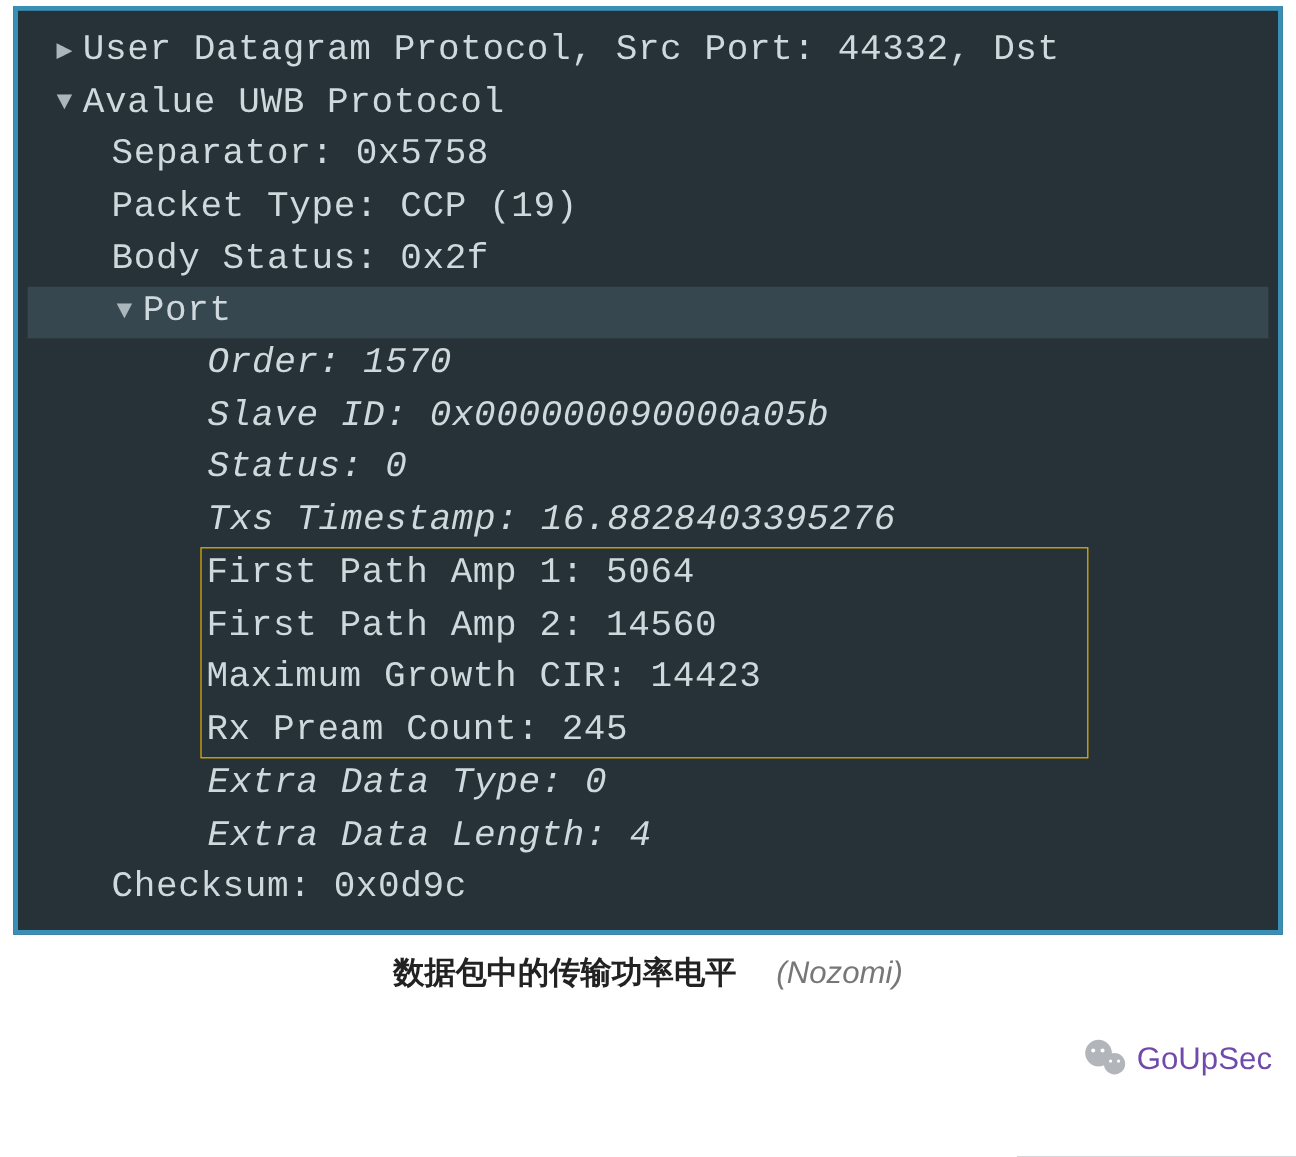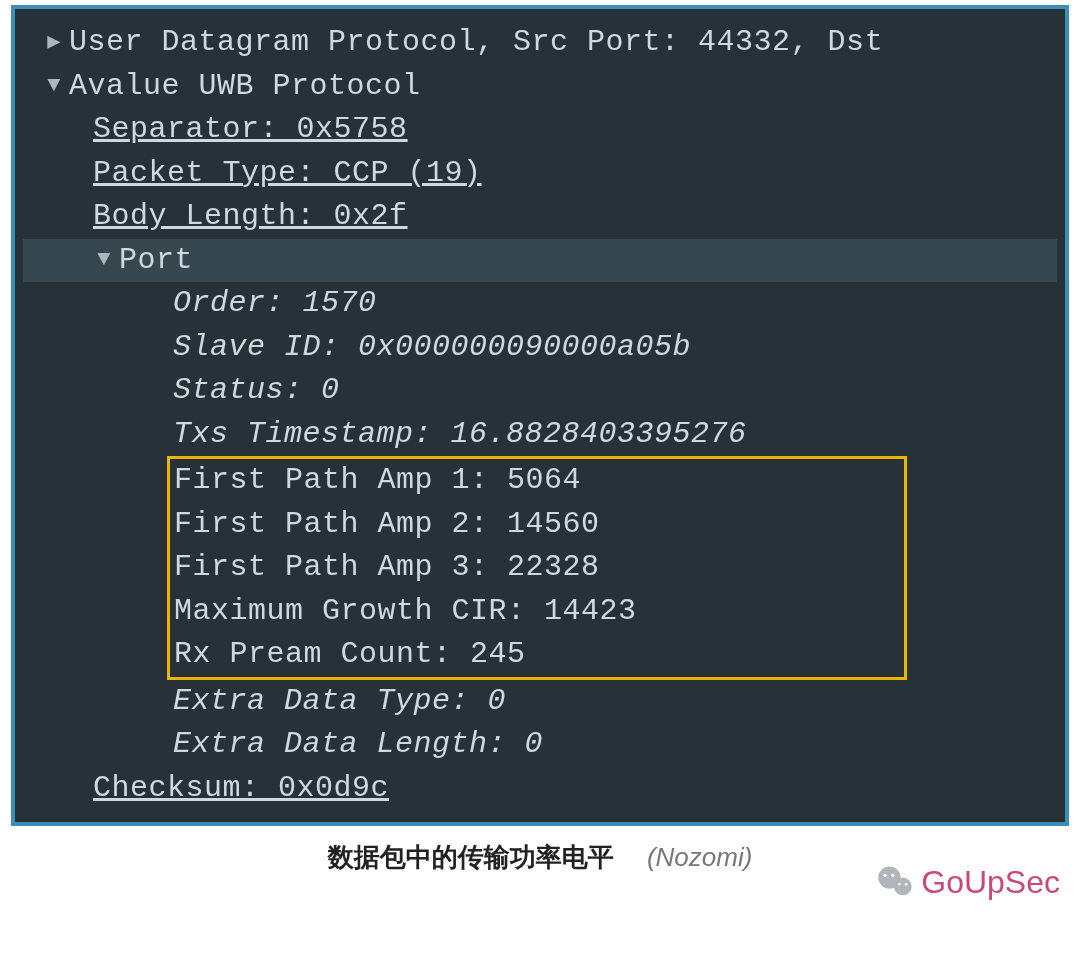--- a/index.html
+++ b/index.html
@@ -31,25 +31,25 @@
     }
     .row.selected { background: #37474f; }
     .arrow {
       display: inline-block;
       width: 18px;
       text-align: center;
       color: #aab6bc;
       font-size: 22px;
     }
     .ind0 { padding-left: 22px; }
-    .ind1 { padding-left: 70px; text-decoration: underline; }
+    .ind1 { padding-left: 70px; }
     .ind1b { padding-left: 72px; }
     .ind2 { padding-left: 150px; font-style: italic; }
     .highlight-box {
-      border: 3px solid #eab308;
+      border: 1px solid #eab308;
       margin-left: 144px;
       margin-right: 150px;
       padding: 0 0 0 0;
     }
     .highlight-box .hrow { padding-left: 4px; }
     .caption {
       text-align: center;
       font-family: "Microsoft YaHei", "Heiti SC", sans-serif;
       font-size: 26px;
       margin-top: 14px;
@@ -58,23 +58,23 @@
     .caption .src {
       color: #777;
       font-style: italic;
       font-weight: 400;
       margin-left: 26px;
     }
     .watermark {
       position: absolute;
       right: 20px;
       bottom: 62px;
-      color: #be185d;
+      color: #4c1d95;
       font-family: "Microsoft YaHei", sans-serif;
-      font-size: 32px;
+      font-size: 26px;
       display: flex;
       align-items: center;
       gap: 6px;
       opacity: 0.8;
     }
     .watermark svg { width: 40px; height: 40px; fill: #8f959b; opacity:0.85; }
   </style>
 </head>
 <body>
 
@@ -87,21 +87,21 @@
     <span class="arrow">▼</span>
     <span>Avalue UWB Protocol</span>
   </div>
   <div class="row ind1">
     <span>Separator: 0x5758</span>
   </div>
   <div class="row ind1">
     <span>Packet Type: CCP (19)</span>
   </div>
   <div class="row ind1">
-    <span>Body Length: 0x2f</span>
+    <span>Body Status: 0x2f</span>
   </div>
   <div class="row ind1b selected">
     <span class="arrow">▼</span>
     <span>Port</span>
   </div>
   <div class="row ind2">
     <span>Order: 1570</span>
   </div>
   <div class="row ind2">
     <span>Slave ID: 0x000000090000a05b</span>
@@ -114,35 +114,32 @@
   </div>
 
   <div class="highlight-box">
     <div class="row hrow">
       <span>First Path Amp 1: 5064</span>
     </div>
     <div class="row hrow">
       <span>First Path Amp 2: 14560</span>
     </div>
     <div class="row hrow">
-      <span>First Path Amp 3: 22328</span>
-    </div>
-    <div class="row hrow">
       <span>Maximum Growth CIR: 14423</span>
     </div>
     <div class="row hrow">
       <span>Rx Pream Count: 245</span>
     </div>
   </div>
 
   <div class="row ind2">
     <span>Extra Data Type: 0</span>
   </div>
   <div class="row ind2">
-    <span>Extra Data Length: 0</span>
+    <span>Extra Data Length: 4</span>
   </div>
   <div class="row ind1">
     <span>Checksum: 0x0d9c</span>
   </div>
 </div>
 
 <div class="caption">
   <strong>数据包中的传输功率电平</strong>
   <span class="src">(Nozomi)</span>
 </div>

